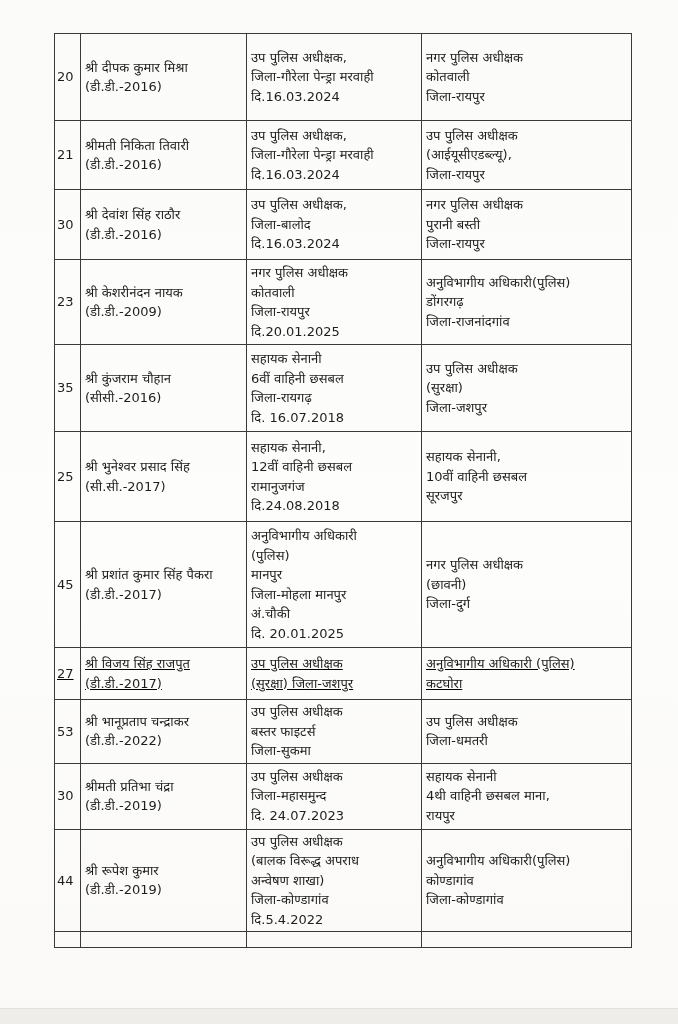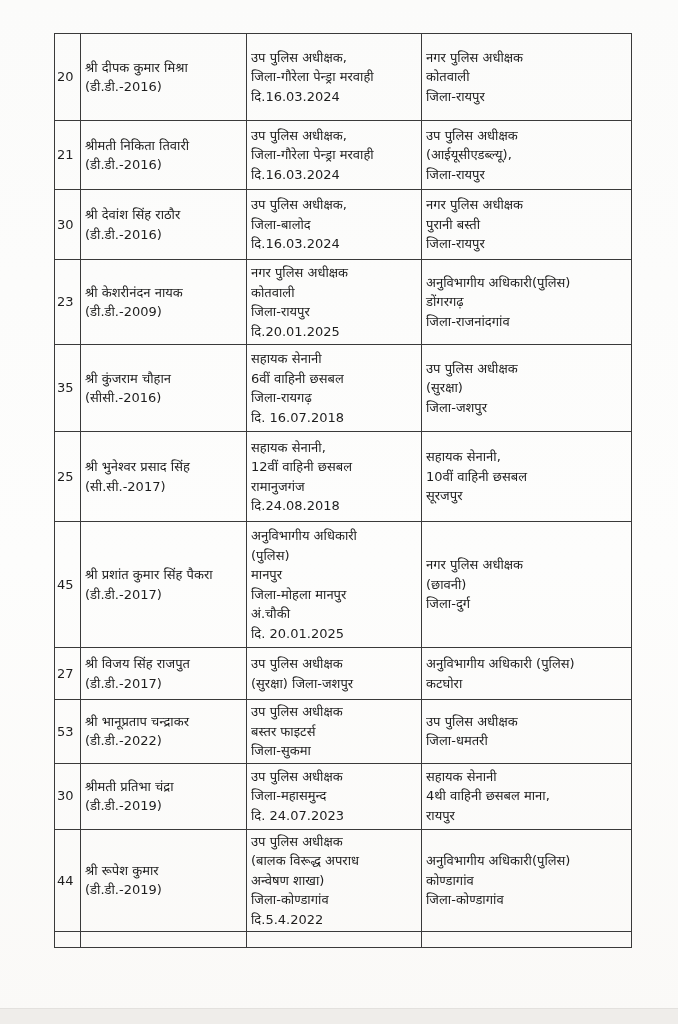--- a/index.html
+++ b/index.html
@@ -48,21 +48,21 @@
   td.c-from { }
   td.c-to   { }
   
   tbody tr:nth-child(1)  { height: 87px; }
   tbody tr:nth-child(2)  { height: 69px; }
   tbody tr:nth-child(3)  { height: 70px; }
   tbody tr:nth-child(4)  { height: 85px; }
   tbody tr:nth-child(5)  { height: 87px; }
   tbody tr:nth-child(6)  { height: 90px; }
   tbody tr:nth-child(7)  { height: 126px; }
-  tbody tr:nth-child(8)  { height: 52px; }
+  tbody tr:nth-child(8)  { height: 52px; text-decoration: underline; }
   tbody tr:nth-child(9)  { height: 52px; }
   tbody tr:nth-child(10) { height: 66px; }
   tbody tr:nth-child(11) { height: 70px; }
   tbody tr:nth-child(12) { height: 106px; }
   tbody tr.partial-row   { height: 16px; }
 </style>
 </head>
 <body>
 
 <div class="page">

